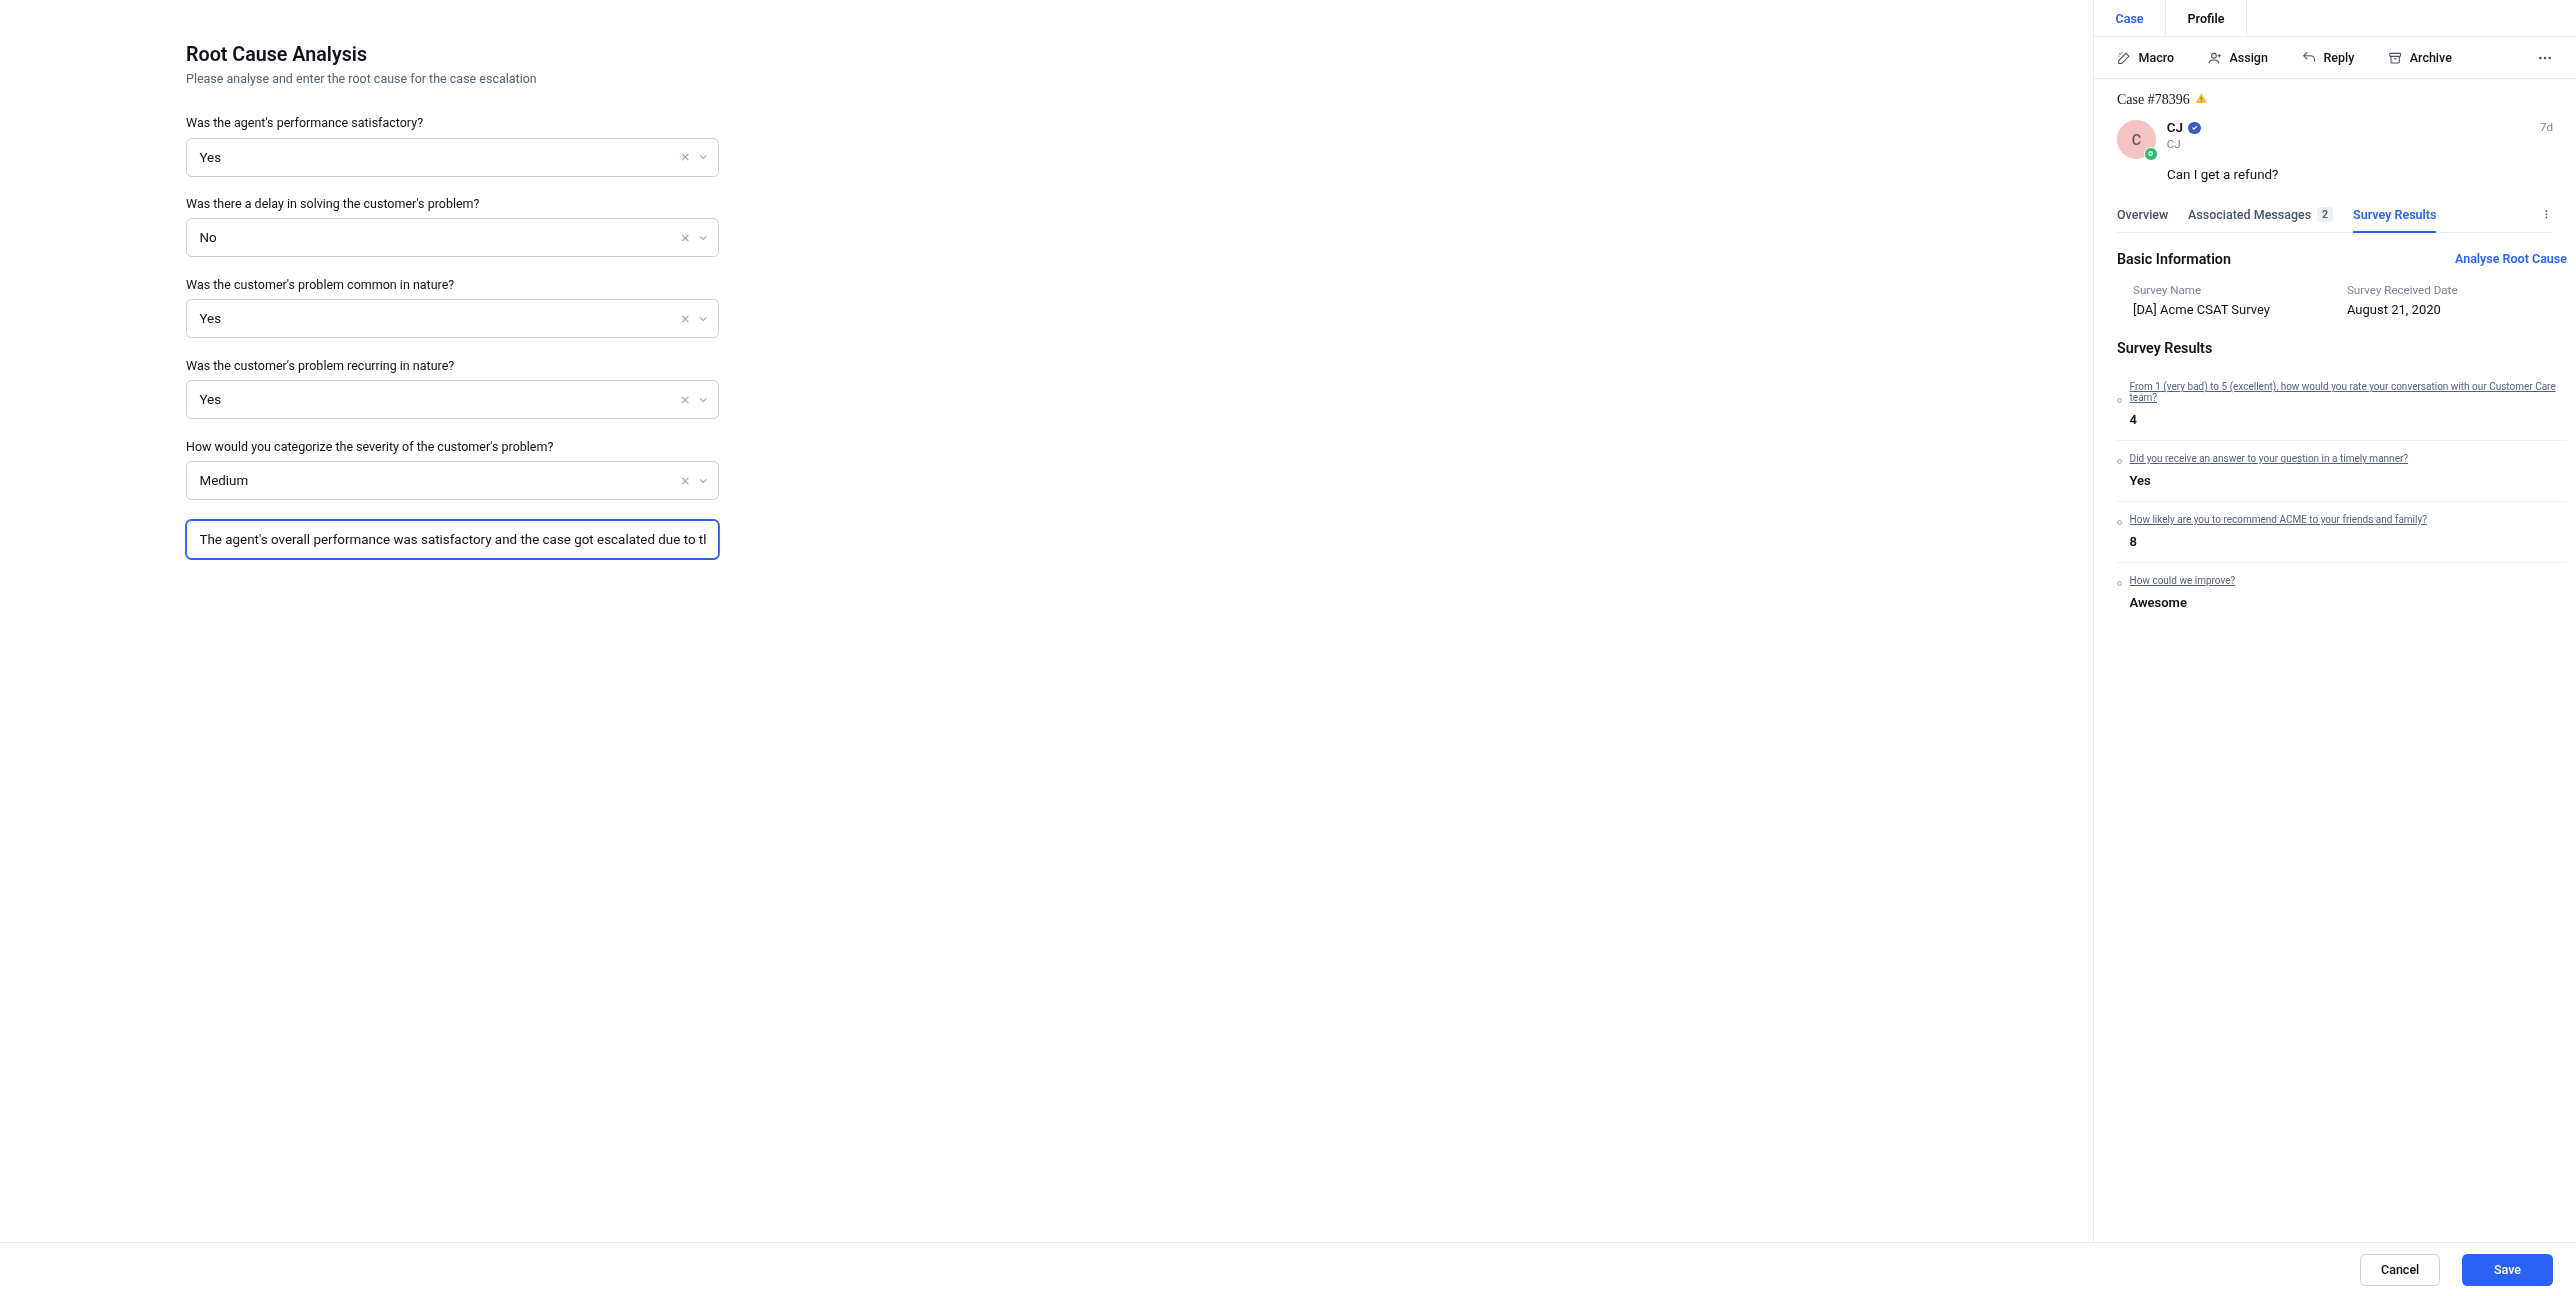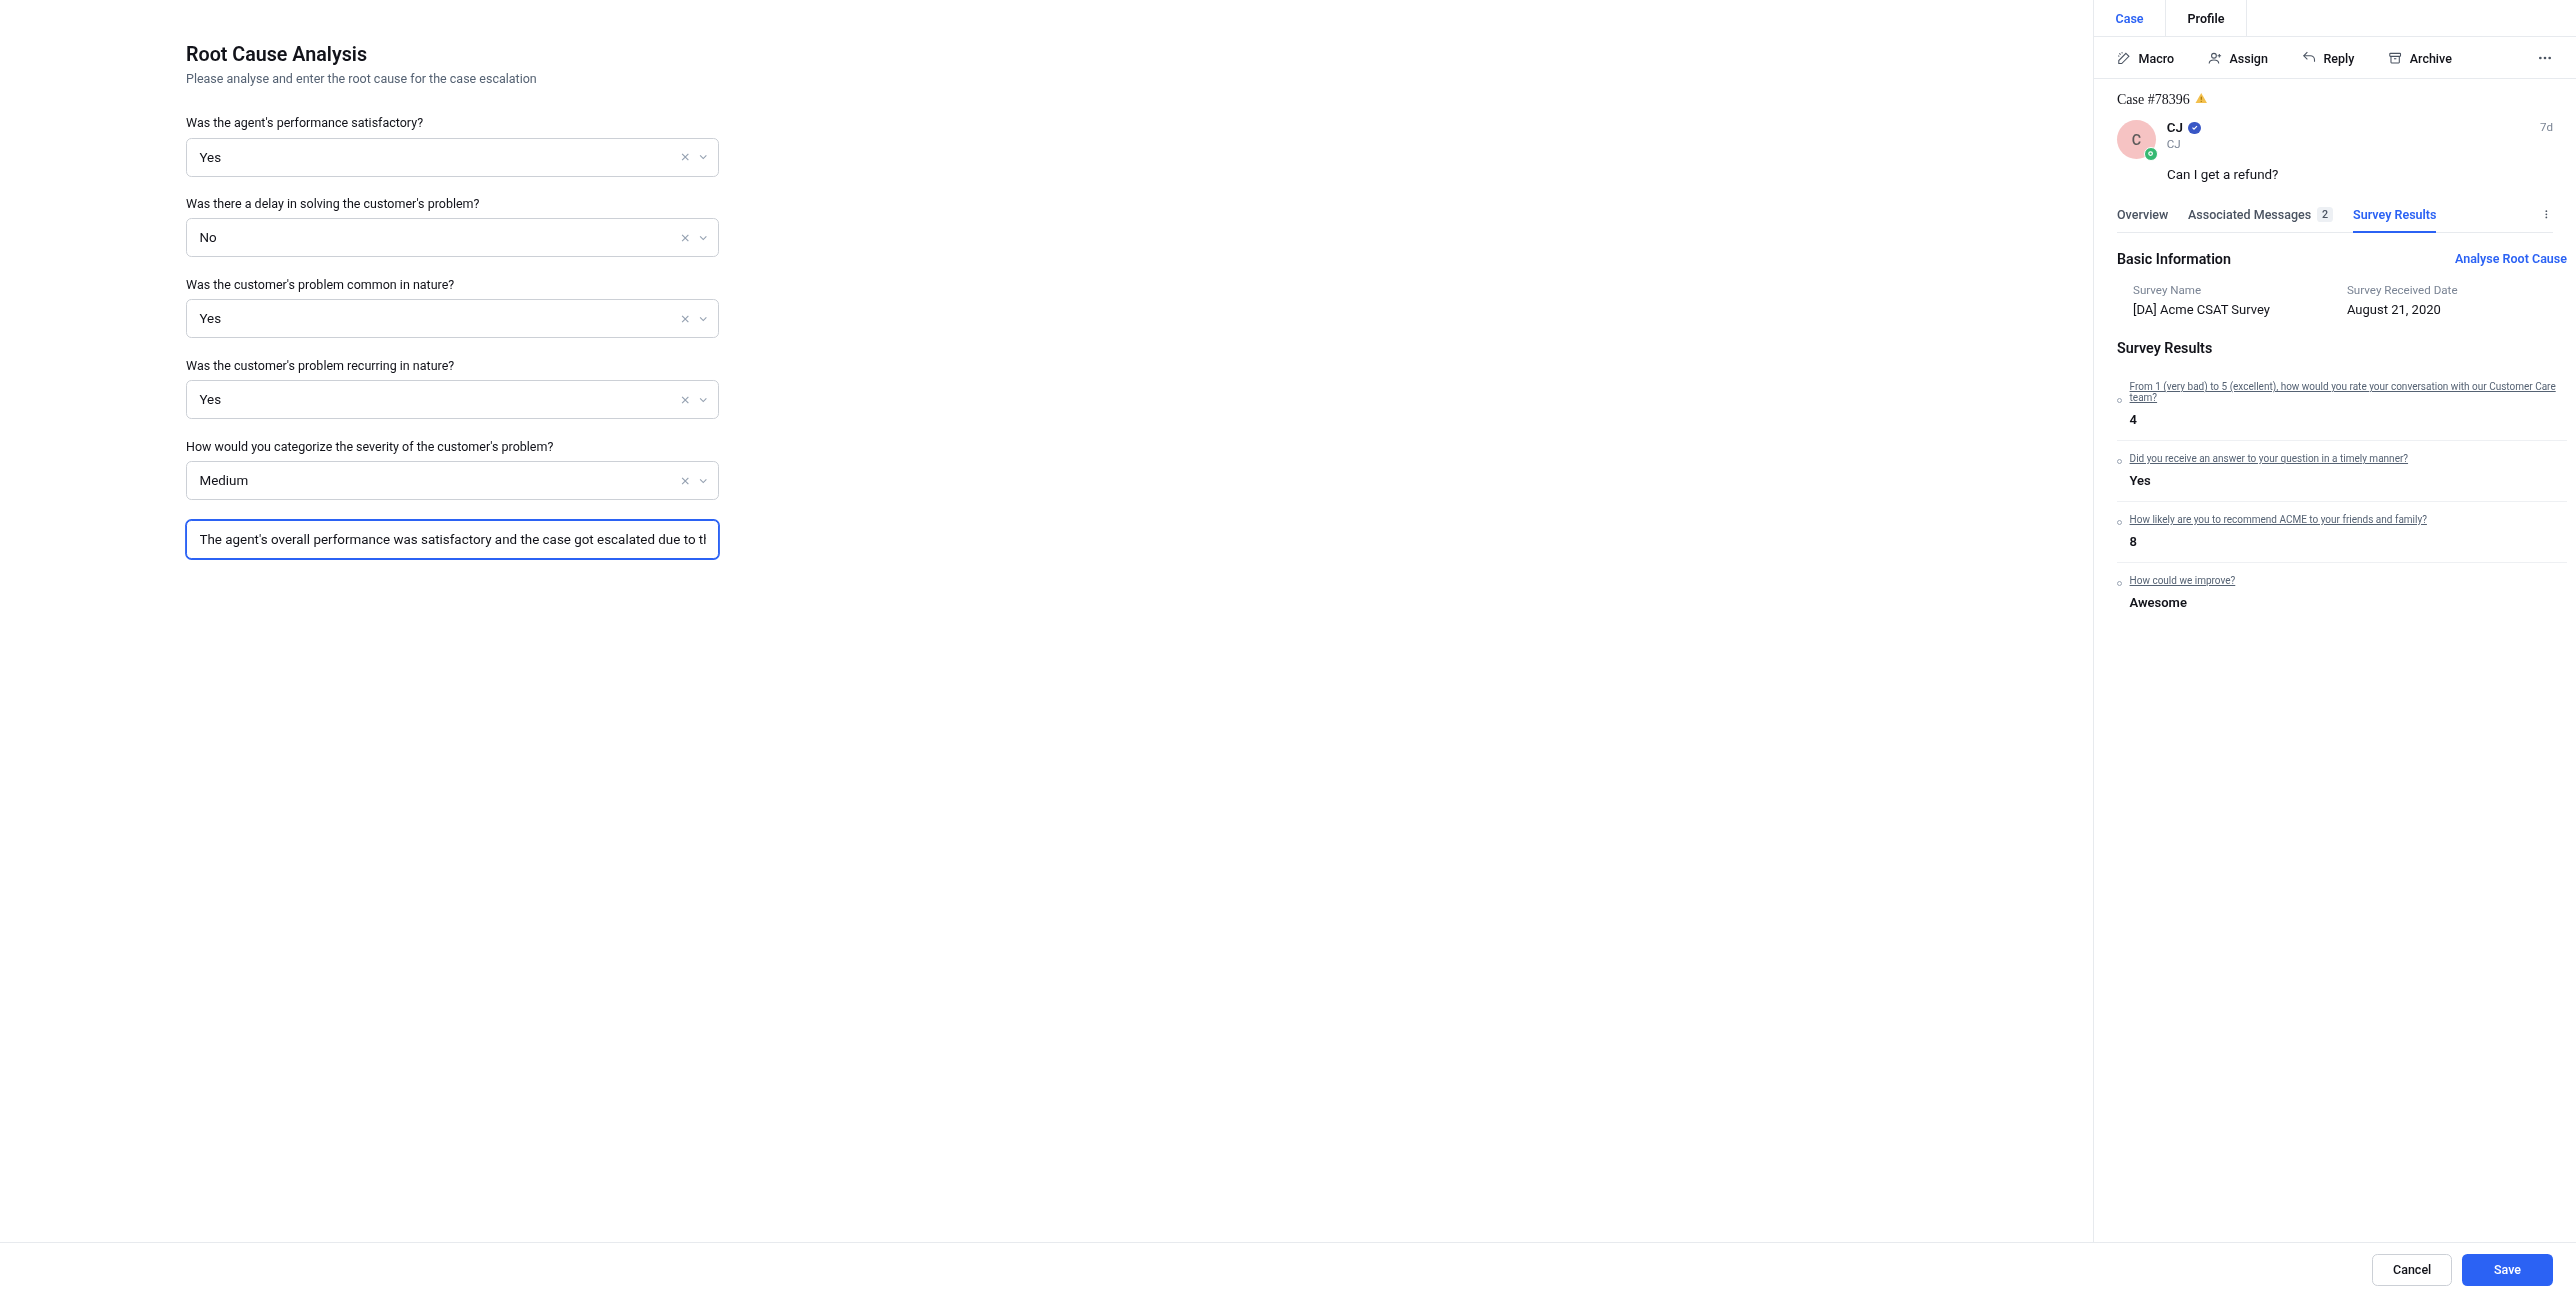--- a/index.html
+++ b/index.html
@@ -106,21 +106,21 @@
     cursor: pointer;
     border-right: 0.9px solid #e7eaee;
   }
   .topTab.active {
     color: #2b62f4;
     border-bottom: none;
     position: relative;
   }
   .action-row {
     display: flex;
-    align-items: flex-end;
+    align-items: center;
     justify-content: space-between;
     padding: 12.5px 23px;
     border-bottom: 0.9px solid #e7eaee;
   }
   .action-group {
     display: flex;
     align-items: center;
     gap: 34px;
   }
   .action-btn {
@@ -327,21 +327,21 @@
   .footer {
     position: fixed;
     bottom: 0; left: 0; right: 0;
     height: 54px;
     background: #fff;
     border-top: 0.9px solid #e7eaee;
     display: flex;
     align-items: center;
     justify-content: flex-end;
     padding: 0 23px;
-    gap: 10px;
+    gap: 22px;
   }
   .btn {
     height: 32px;
     border-radius: 5.4px;
     padding: 0 19.7px;
     font-size: 12.5px;
     font-weight: 500;
     cursor: pointer;
     display: inline-flex;
     align-items: center;

